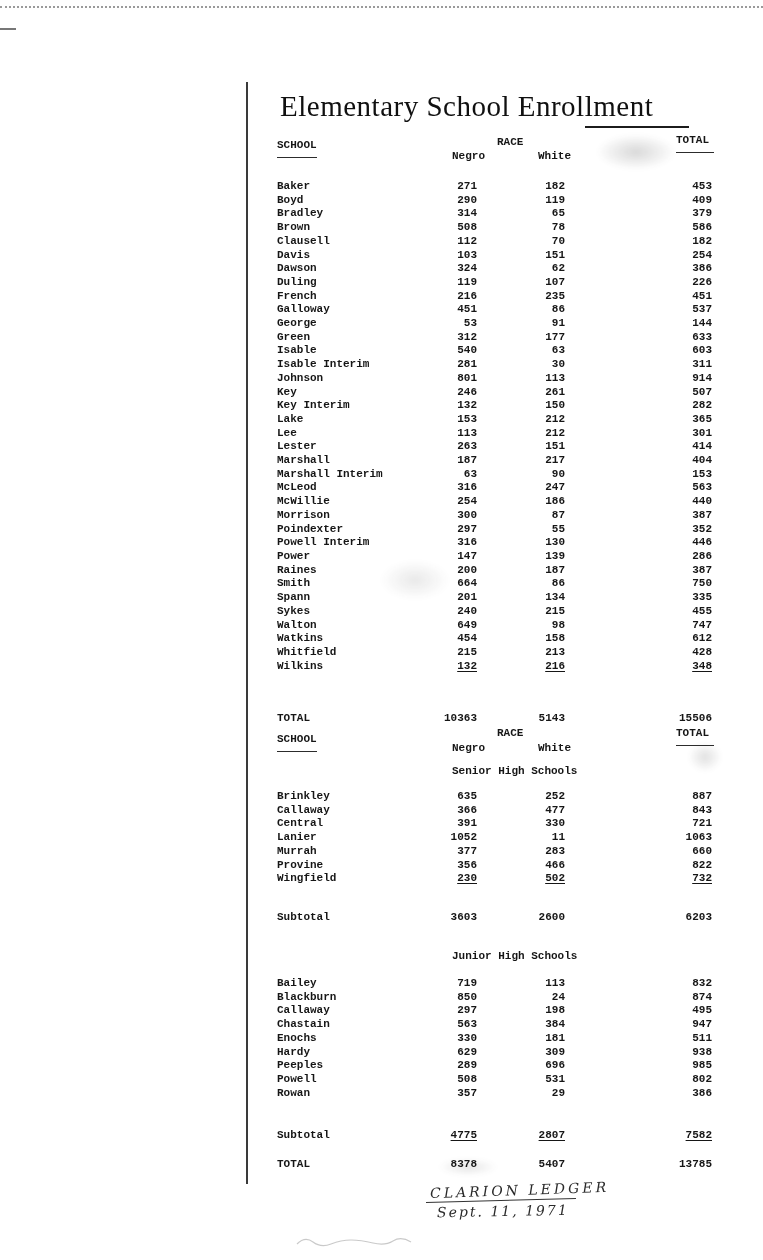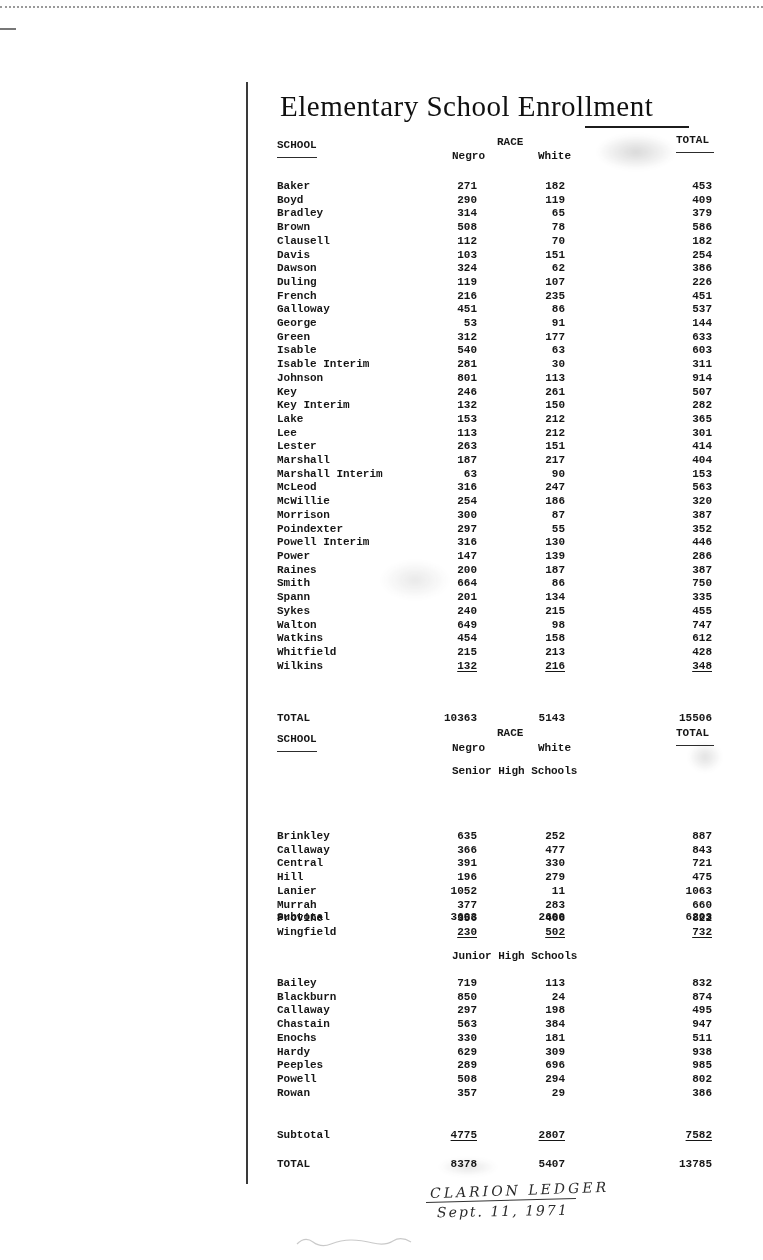--- a/index.html
+++ b/index.html
@@ -210,21 +210,21 @@
     <div class="grid-row">
       <span class="c school">McLeod</span>
       <span class="c num">316</span>
       <span class="c num">247</span>
       <span class="c num">563</span>
     </div>
     <div class="grid-row">
       <span class="c school">McWillie</span>
       <span class="c num">254</span>
       <span class="c num">186</span>
-      <span class="c num">320</span>
+      <span class="c num">440</span>
     </div>
     <div class="grid-row">
       <span class="c school">Morrison</span>
       <span class="c num">300</span>
       <span class="c num">87</span>
       <span class="c num">387</span>
     </div>
     <div class="grid-row">
       <span class="c school">Poindexter</span>
       <span class="c num">297</span>
@@ -302,44 +302,38 @@
 
 <div class="abs tw" style="left:277px;top:733px;">SCHOOL</div>
 <div class="abs rule" style="left:277px;top:751px;width:40px;"></div>
 <div class="abs tw" style="left:497px;top:727px;">RACE</div>
 <div class="abs tw ul-label" style="left:452px;top:742px;">Negro</div>
 <div class="abs tw ul-label" style="left:538px;top:742px;">White</div>
 <div class="abs tw" style="left:676px;top:727px;">TOTAL</div>
 <div class="abs rule" style="left:676px;top:745px;width:38px;"></div>
 
 <div class="abs tw ul-label" style="left:452px;top:765px;">Senior High Schools</div>
-<div id="senior-rows" class="abs rows rows-container" style="left:277px;top:790px;margin-top:40px;">
+<div id="senior-rows" class="abs rows rows-container" style="left:277px;top:790px;">
     <div class="grid-row">
       <span class="c school">Brinkley</span>
       <span class="c num">635</span>
       <span class="c num">252</span>
       <span class="c num">887</span>
     </div>
     <div class="grid-row">
       <span class="c school">Callaway</span>
       <span class="c num">366</span>
       <span class="c num">477</span>
       <span class="c num">843</span>
     </div>
     <div class="grid-row">
       <span class="c school">Central</span>
       <span class="c num">391</span>
       <span class="c num">330</span>
       <span class="c num">721</span>
-    </div>
-    <div class="grid-row">
-      <span class="c school">Hill</span>
-      <span class="c num">196</span>
-      <span class="c num">279</span>
-      <span class="c num">475</span>
     </div>
     <div class="grid-row">
       <span class="c school">Lanier</span>
       <span class="c num">1052</span>
       <span class="c num">11</span>
       <span class="c num">1063</span>
     </div>
     <div class="grid-row">
       <span class="c school">Murrah</span>
       <span class="c num">377</span>
@@ -406,21 +400,21 @@
     </div>
     <div class="grid-row">
       <span class="c school">Peeples</span>
       <span class="c num">289</span>
       <span class="c num">696</span>
       <span class="c num">985</span>
     </div>
     <div class="grid-row">
       <span class="c school">Powell</span>
       <span class="c num">508</span>
-      <span class="c num">294</span>
+      <span class="c num">531</span>
       <span class="c num">802</span>
     </div>
     <div class="grid-row">
       <span class="c school">Rowan</span>
       <span class="c num">357</span>
       <span class="c num">29</span>
       <span class="c num">386</span>
     </div>
   </div>
 <div class="abs grid-row rows-container totals-row" style="left:277px;top:1129px;">

